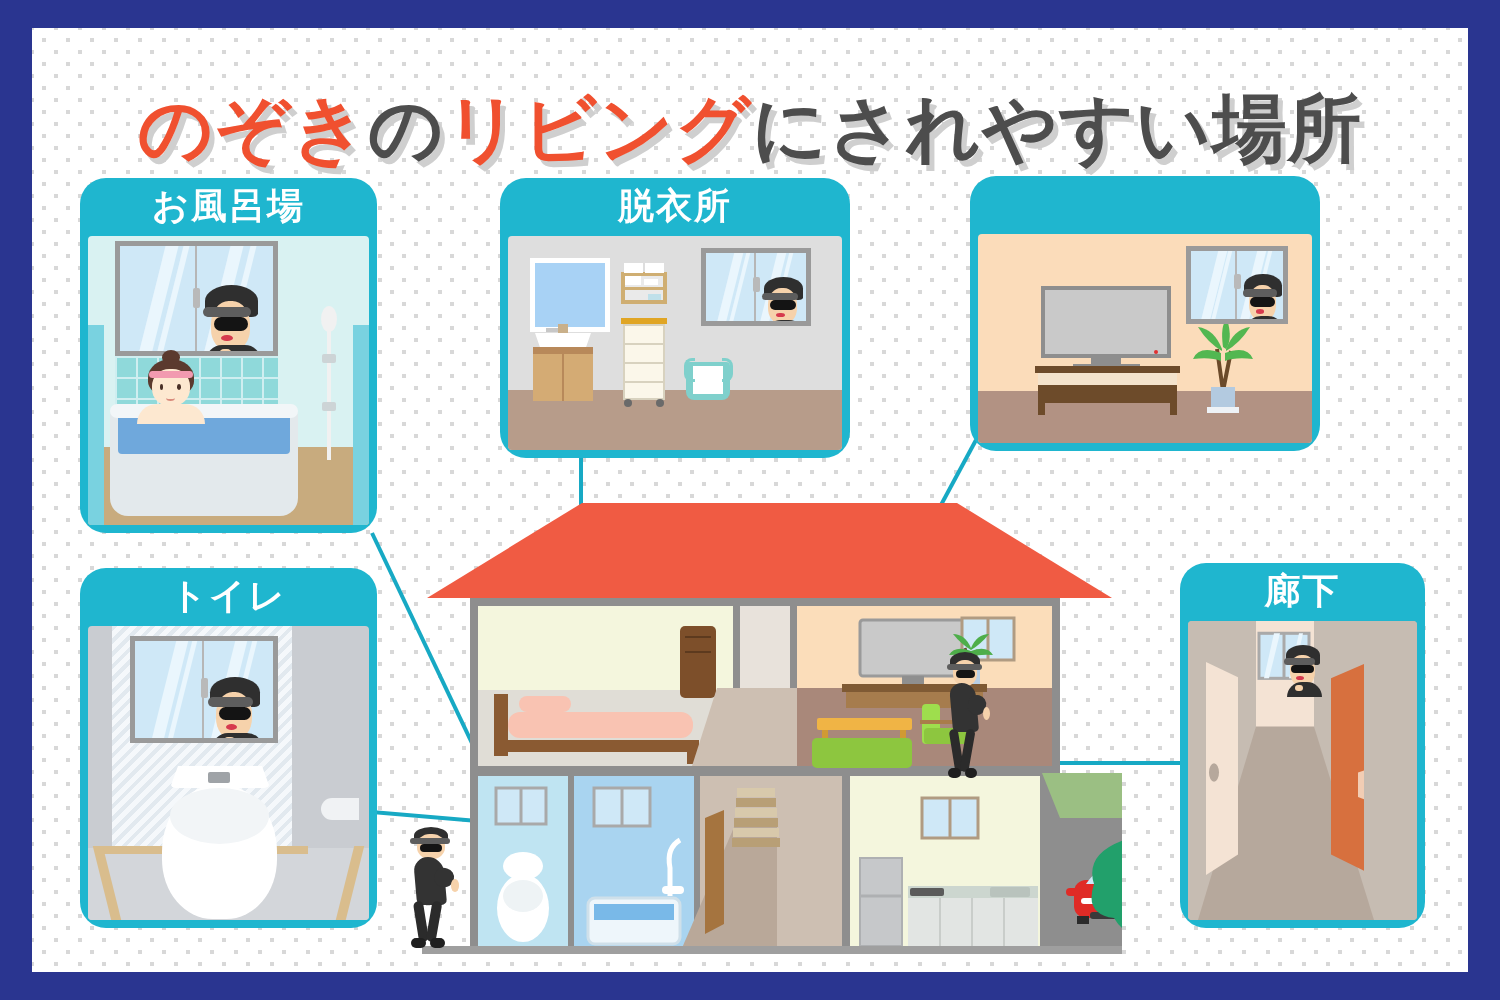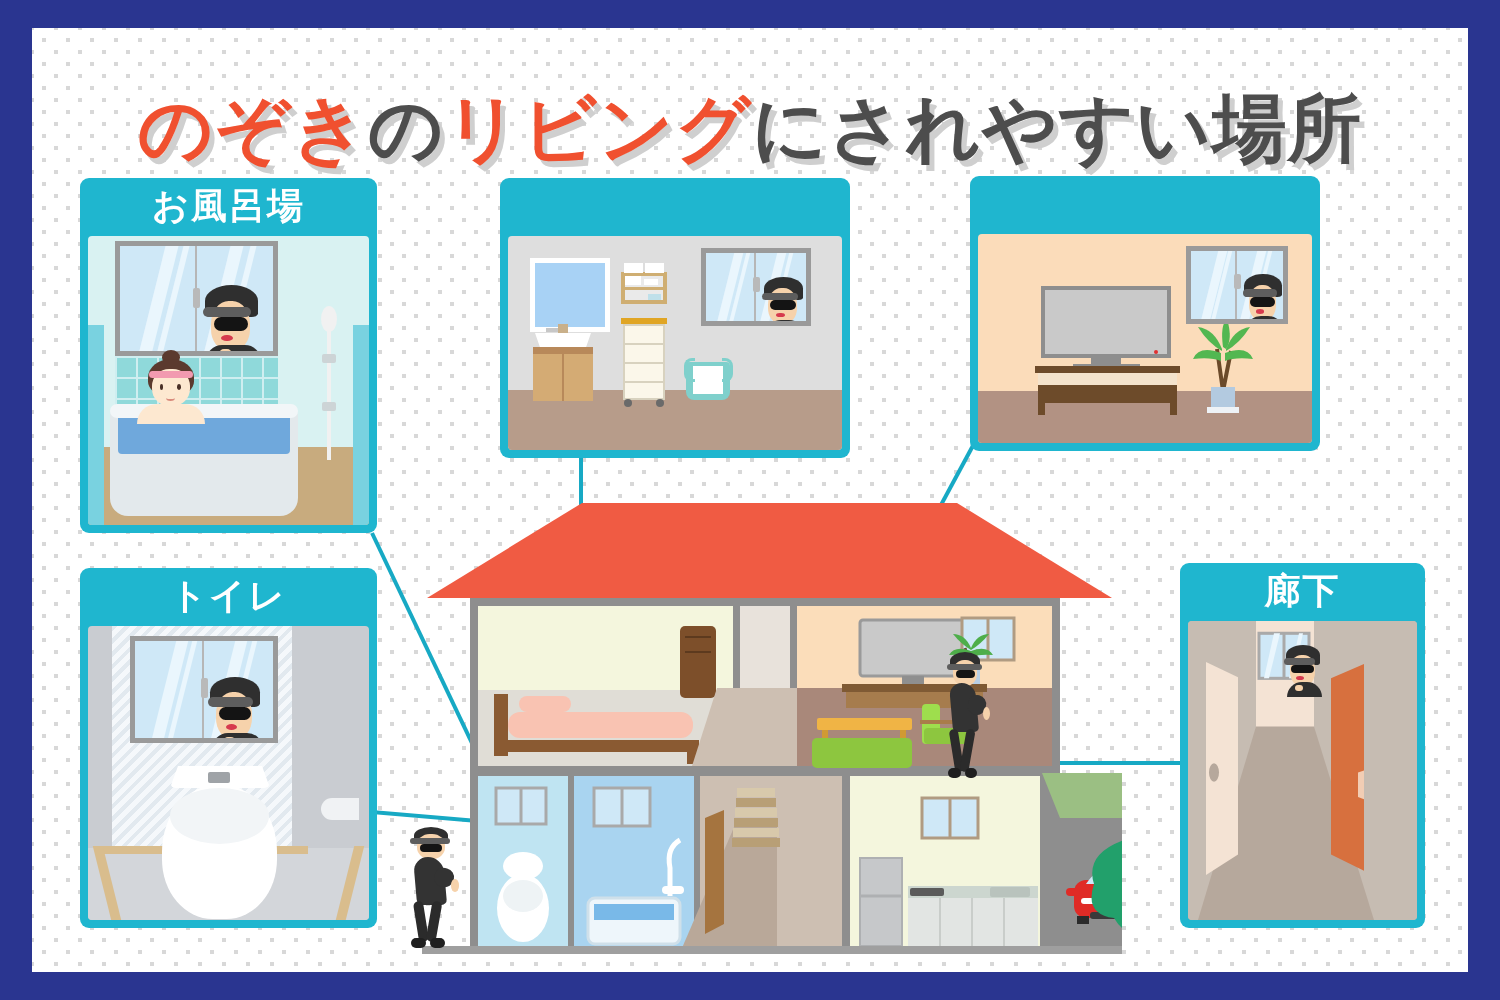--- a/index.html
+++ b/index.html
@@ -25,21 +25,21 @@
   
   .title{
     position:absolute;left:0;top:52px;width:1436px;text-align:center;
     font-size:74px;font-weight:bold;letter-spacing:1px;white-space:nowrap;
     color:#4d4d4d;
     text-shadow:5px 6px 0 #cfcfcf;
   }
   .title .hl{color:#f0502f;}
 
   
-  .panel{position:absolute;border-radius:9px;background:#1fb6cf;
+  .panel{position:absolute;border-radius:26px;background:#1fb6cf;
          box-shadow:0 0 0 0 transparent;overflow:hidden;}
   .panel .ph{
     height:56px;line-height:56px;text-align:center;color:#fff;
     font-size:36px;font-weight:bold;letter-spacing:2px;
   }
   .panel .pb{
     position:absolute;left:8px;right:8px;bottom:8px;top:58px;
     border-radius:4px;overflow:hidden;background:#dddddd;
   }
   .scene{position:absolute;inset:0;overflow:hidden;}
@@ -298,20 +298,21 @@
             <div style="position:absolute;left:28%;top:44%;width:7%;height:9%;background:#4a3026;border-radius:50%;"></div>
             <div style="position:absolute;left:62%;top:44%;width:7%;height:9%;background:#4a3026;border-radius:50%;"></div>
             <div style="position:absolute;left:40%;top:62%;width:18%;height:7%;border-bottom:2px solid #d98b7c;border-radius:0 0 50% 50%;"></div>
             <div style="position:absolute;left:-16%;top:76%;width:132%;height:34%;background:#fde8d0;border-radius:34px 34px 0 0;"></div>
           </div>
         </div>
       </div>
     </div>
 
     <div class="panel" style="left:468px;top:150px;width:350px;height:280px;">
+      <div class="ph">脱衣所</div>
       <div class="pb" style="background:#dedede;">
         <div class="scene">
           <div style="position:absolute;left:0;bottom:0;width:100%;height:60px;background:#b79c8a;"></div>
 
           <div style="position:absolute;left:22px;top:22px;width:70px;height:64px;background:#a8d2f5;border:5px solid #fff;"></div>
           <div style="position:absolute;left:38px;top:92px;width:16px;height:4px;background:#c7c7c7;"></div>
           <div style="position:absolute;left:50px;top:88px;width:10px;height:10px;background:#c9b08a;"></div>
 
           <div style="position:absolute;left:27px;top:97px;width:56px;height:16px;background:#fff;clip-path:polygon(0 0,100% 0,90% 100%,10% 100%);"></div>
           <div style="position:absolute;left:25px;top:111px;width:60px;height:54px;background:#d4ab74;"></div>

